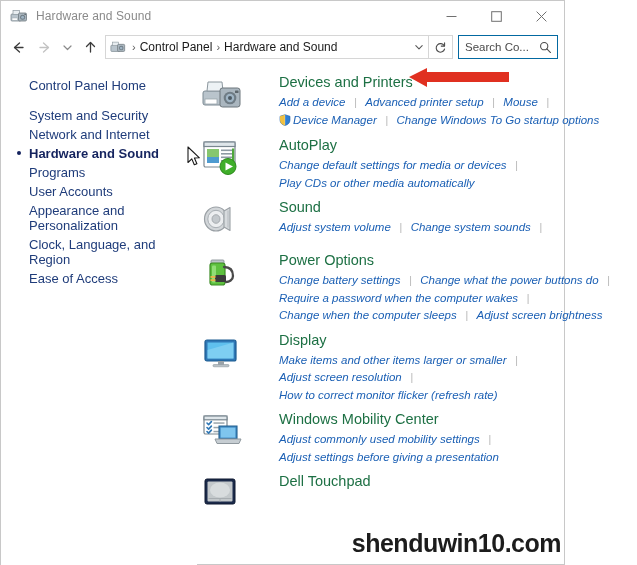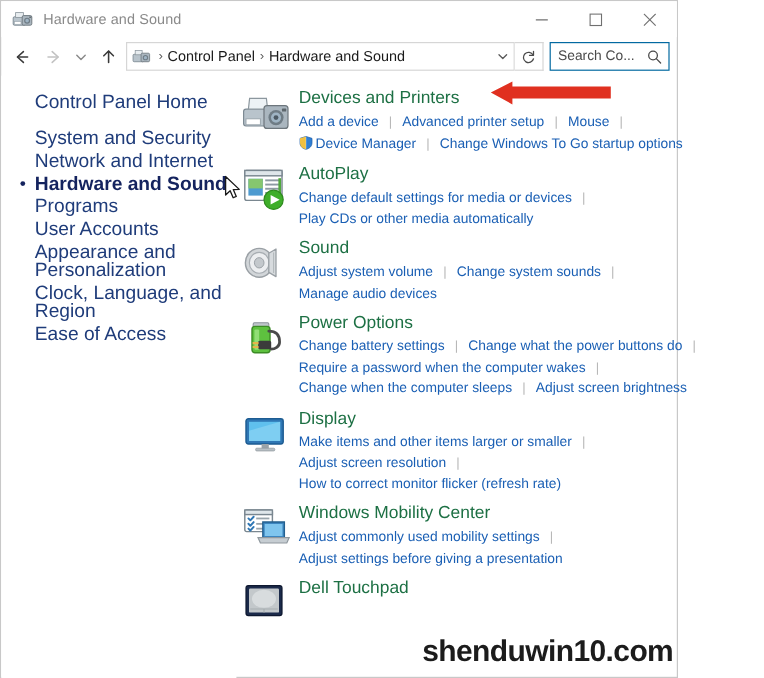--- a/index.html
+++ b/index.html
@@ -133,21 +133,21 @@
 
   
   .sidebar {
     width: 196px;
     flex: 0 0 196px;
     padding-top: 13px;
     background: #ffffff;
   }
   .side-item {
     position: relative;
-    font-size: 16px;
+    font-size: 13px;
     color: #1f3c7a;
     padding: 2px 6px 2px 28px;
     line-height: 15px;
     cursor: default;
   }
   .side-item.home { margin-bottom: 11px; }
   .side-item.current {
     font-weight: bold;
     color: #14235e;
   }
@@ -162,37 +162,38 @@
 
   
   .content {
     flex: 1;
     padding-top: 10px;
     position: relative;
   }
   .cat {
     display: flex;
     margin-bottom: 7px;
+    gap: 30px;
   }
   .cat-icon {
     width: 48px;
     flex: 0 0 48px;
     padding-left: 5px;
     padding-top: 2px;
   }
   .cat-body { flex: 1; padding-left: 4px; }
   .cat-title {
     font-size: 14.5px;
     color: #1d7044;
     line-height: 19px;
     margin-bottom: 1px;
     display: inline-block;
     cursor: default;
   }
-  .cat-links { line-height: 16.5px; }
+  .cat-links { line-height: 16.5px; font-style: italic; }
   .clink {
     font-size: 11.5px;
     color: #1a5fb4;
     cursor: default;
     white-space: nowrap;
   }
   .sep {
     display: inline-block;
     color: #b8b8b8;
     font-size: 11px;
@@ -437,23 +438,20 @@
         </div>
         <div class="cat-body">
           <div class="cat-title">Sound</div>
           <div class="cat-links">
             <div class="lrow">
               <span class="clink">Adjust system volume</span>
               <span class="sep">|</span>
               <span class="clink">Change system sounds</span>
               <span class="sep">|</span>
             </div>
-            <div class="lrow">
-              <span class="clink">Manage audio devices</span>
-            </div>
           </div>
         </div>
       </section>
 
       <section class="cat">
         <div class="cat-icon">
           <svg width="40" height="40" viewBox="0 0 40 40">
             <rect x="9" y="7" width="13" height="6" rx="1" fill="#bfc6cb" stroke="#8b9399" stroke-width="0.9"></rect>
             <rect x="8" y="10" width="15" height="22" rx="2.5" fill="#5ec13f" stroke="#3c8c25" stroke-width="1.2"></rect>
             <rect x="10" y="12.5" width="4" height="17" rx="1" fill="#9ee584" opacity="0.8"></rect>

